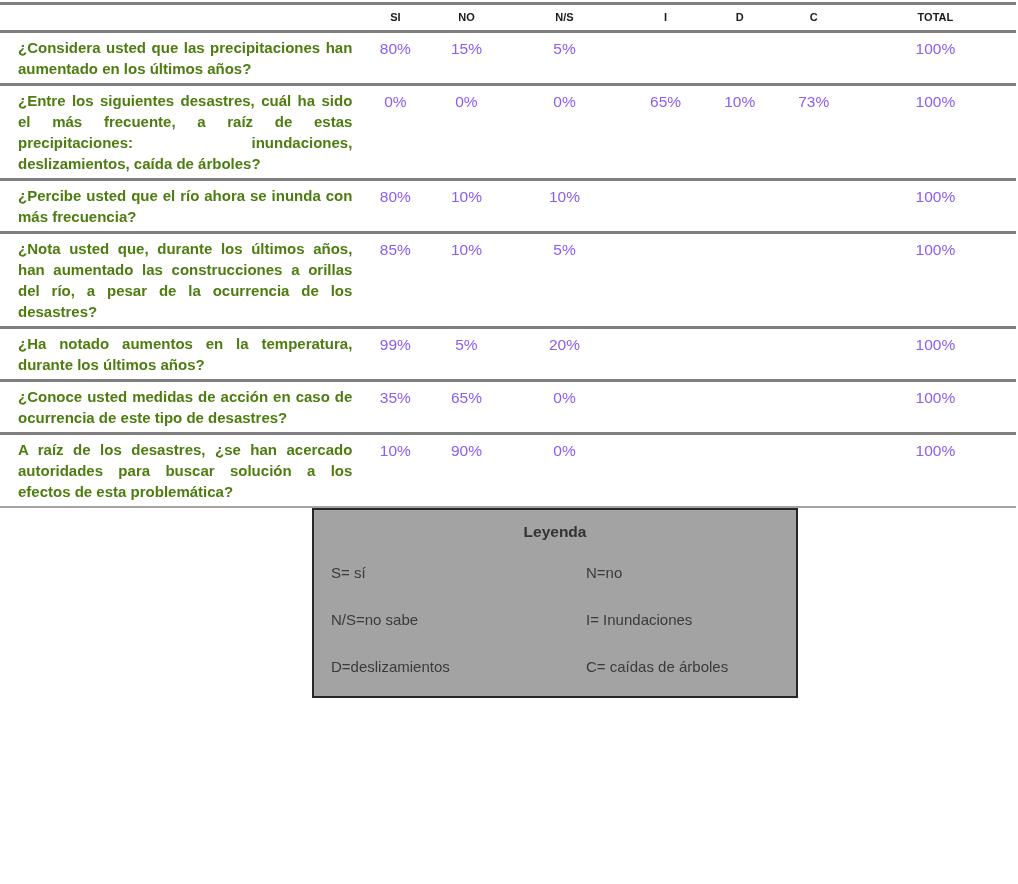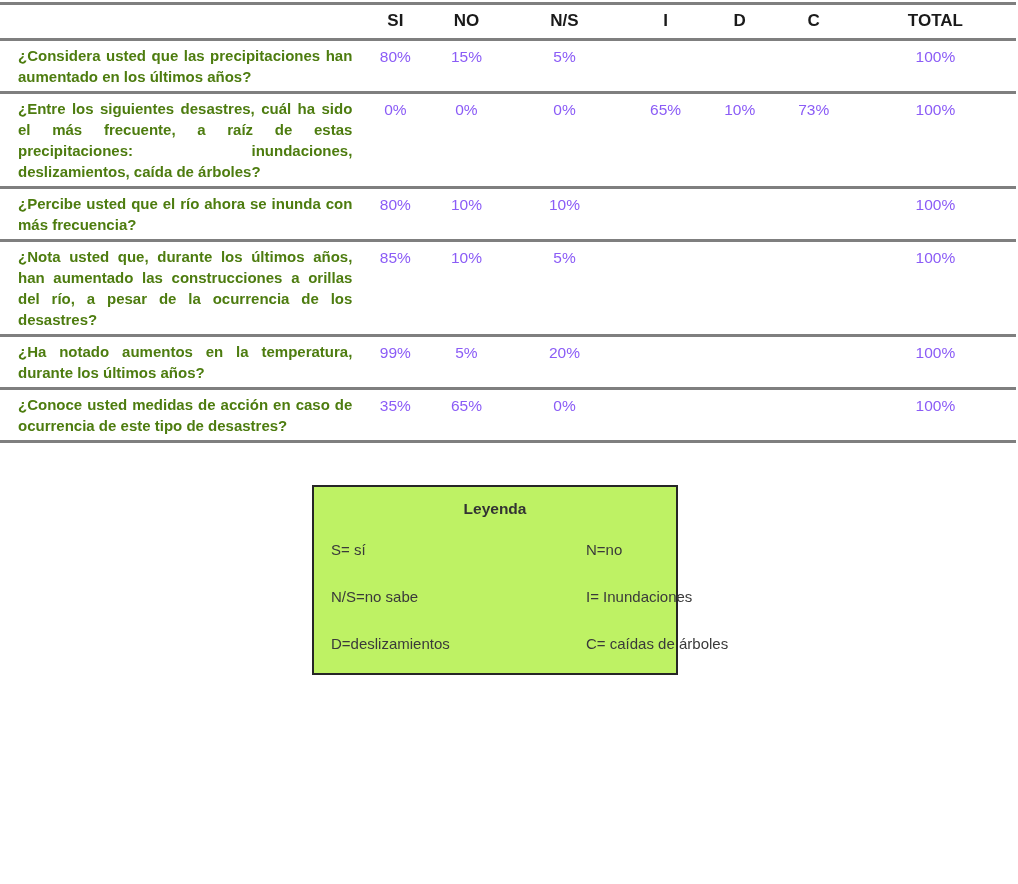--- a/index.html
+++ b/index.html
@@ -11,21 +11,21 @@
     overflow: hidden;
   }
   .survey-table {
     width: 1016px;
     margin-top: 2px;
     border-collapse: collapse;
     table-layout: fixed;
     border-top: 3px solid #7f7f7f;
   }
   .survey-table th {
-    font-size: 17px;
+    font-size: 11px;
     font-weight: bold;
     color: #1a1a1a;
     text-align: center;
     vertical-align: middle;
     padding: 6px 0 7px 0;
     border-bottom: 3px solid #7f7f7f;
   }
   .survey-table td {
     vertical-align: top;
     border-bottom: 3px solid #7f7f7f;
@@ -45,26 +45,25 @@
     padding-right: 10px;
   }
   td.val {
     font-size: 15.5px;
     line-height: 21px;
     text-align: center;
     color: #8b5cf6;
     padding-top: 5px;
   }
   .legend-box {
-    width: 366px;
+    width: 486px;
     margin-left: 312px;
-    margin-top: 42px;
     height: 190px;
     border: 2px solid #262626;
-    background: #bef264;
+    background: #a3a3a3;
   }
   .legend-title {
     text-align: center;
     font-size: 15.5px;
     font-weight: bold;
     color: #333333;
     padding-top: 13px;
   }
   .legend-grid {
     display: grid;
@@ -159,20 +158,30 @@
     <tr>
       <td class="question">¿Conoce usted medidas de acción en caso de ocurrencia de este tipo de desastres?</td>
       <td class="val">35%</td>
       <td class="val">65%</td>
       <td class="val">0%</td>
       <td class="val"></td>
       <td class="val"></td>
       <td class="val"></td>
       <td class="val">100%</td>
     </tr>
+    <tr class="last-row">
+      <td class="question">A raíz de los desastres, ¿se han acercado autoridades para buscar solución a los efectos de esta problemática?</td>
+      <td class="val">10%</td>
+      <td class="val">90%</td>
+      <td class="val">0%</td>
+      <td class="val"></td>
+      <td class="val"></td>
+      <td class="val"></td>
+      <td class="val">100%</td>
+    </tr>
   </tbody>
 </table>
 
 <div class="legend-box">
   <div class="legend-title">Leyenda</div>
   <div class="legend-grid">
     <div class="legend-entry">S= sí</div>
     <div class="legend-entry">N=no</div>
     <div class="legend-entry">N/S=no sabe</div>
     <div class="legend-entry">I= Inundaciones</div>

